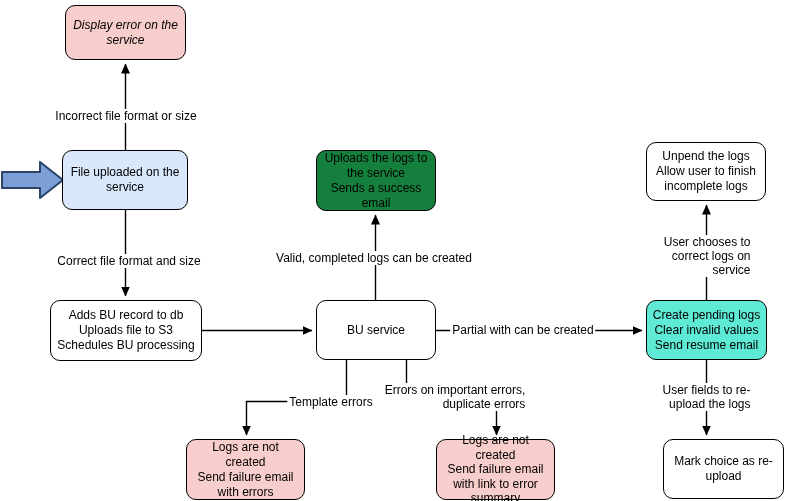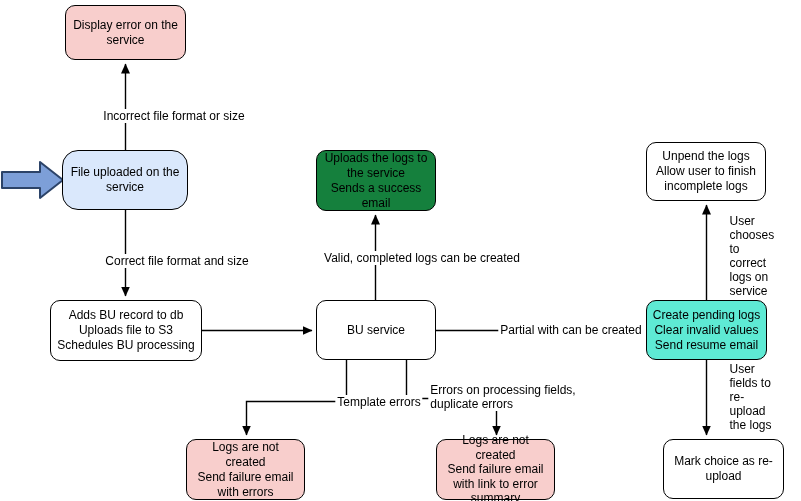--- a/index.html
+++ b/index.html
@@ -36,27 +36,26 @@
     white-space:pre-line;
     padding:2px 4px;
   }
   .edge-label{
     position:absolute;
     transform:translate(-50%,-50%);
     background:#ffffff;
     font-size:12px;
     line-height:14px;
     color:#000000;
-    text-align:left;
+    text-align:right;
     white-space:pre-line;
     padding:0 2px;
-    margin-left:48px;
   }
   
-  .n-display-error   {left:65px;  top:5px;   width:121px; height:55px;}
+  .n-display-error   {left:65px;  top:5px;   width:121px; height:55px;font-style:italic;}
   .n-file-uploaded   {left:62px;  top:150px; width:126px; height:60px;}
   .n-adds-bu         {left:50px;  top:300px; width:152px; height:61px;}
   .n-uploads-logs    {left:316px; top:150px; width:120px; height:61px;}
   .n-bu-service      {left:316px; top:300px; width:120px; height:60px;}
   .n-logs-errors     {left:186px; top:439px; width:119px; height:61px;}
   .n-logs-summary    {left:436px; top:439px; width:119px; height:61px; line-height:14.5px;}
   .n-create-pending  {left:646px; top:300px; width:121px; height:60px;}
   .n-unpend          {left:646px; top:142px; width:120px; height:59px;}
   .n-mark-choice     {left:645px; top:439px; width:121px; height:60px;margin-left:18px;}
   
@@ -87,21 +86,21 @@
     <path d="M436,330.5 L642,330.5" stroke="#000" stroke-width="1.4" fill="none" marker-end="url(#arrow)"></path>
     <path d="M346.5,360 L346.5,401.5 L246.5,401.5 L246.5,435" stroke="#000" stroke-width="1.4" fill="none" marker-end="url(#arrow)"></path>
     <path d="M406.5,360 L406.5,398.5 L496.5,398.5 L496.5,435" stroke="#000" stroke-width="1.4" fill="none" marker-end="url(#arrow)"></path>
     <path d="M706.5,300 L706.5,205" stroke="#000" stroke-width="1.4" fill="none" marker-end="url(#arrow)"></path>
     <path d="M706.5,360 L706.5,435" stroke="#000" stroke-width="1.4" fill="none" marker-end="url(#arrow)"></path>
 
     <polygon points="2,172 40,172 40,162 63,180 40,198 40,188 2,188" fill="#7D9FD8" stroke="#2C4368" stroke-width="2" stroke-linejoin="round"></polygon>
   </svg>
 
   <div class="node n-display-error" style="background: rgb(248, 206, 204);">Display error on the service</div>
-  <div class="node n-file-uploaded" style="background: rgb(218, 232, 252); border-radius: 16px;">File uploaded on the service</div>
+  <div class="node n-file-uploaded" style="background: rgb(218, 232, 252);">File uploaded on the service</div>
   <div class="node n-adds-bu" style="background: rgb(255, 255, 255);">Adds BU record to db
 Uploads file to S3
 Schedules BU processing</div>
   <div class="node n-uploads-logs" style="background: #15803d;">Uploads the logs to the service
 Sends a success email</div>
   <div class="node n-bu-service" style="background: rgb(255, 255, 255);">BU service</div>
   <div class="node n-logs-errors" style="background: rgb(248, 206, 204);">Logs are not created
 Send failure email with errors</div>
   <div class="node n-logs-summary" style="background: rgb(248, 206, 204);">Logs are not created
 Send failure email with link to error summary</div>
@@ -111,17 +110,17 @@
   <div class="node n-unpend" style="background: rgb(255, 255, 255);">Unpend the logs
 Allow user to finish incomplete logs</div>
   <div class="node n-mark-choice" style="background: rgb(255, 255, 255);">Mark choice as re-upload</div>
 
   <div class="edge-label l-incorrect">Incorrect file format or size</div>
   <div class="edge-label l-correct">Correct file format and size</div>
   <div class="edge-label l-valid">Valid, completed logs can be created</div>
   <div class="edge-label l-partial">Partial with can be created</div>
   <div class="edge-label l-choose">User chooses to correct logs on service</div>
   <div class="edge-label l-template">Template errors</div>
-  <div class="edge-label l-errors">Errors on processing fields,
+  <div class="edge-label l-errors">Errors on important errors,
 duplicate errors</div>
   <div class="edge-label l-reupload">User fields to re-upload the logs</div>
 
 </div>
 
 </body></html>

